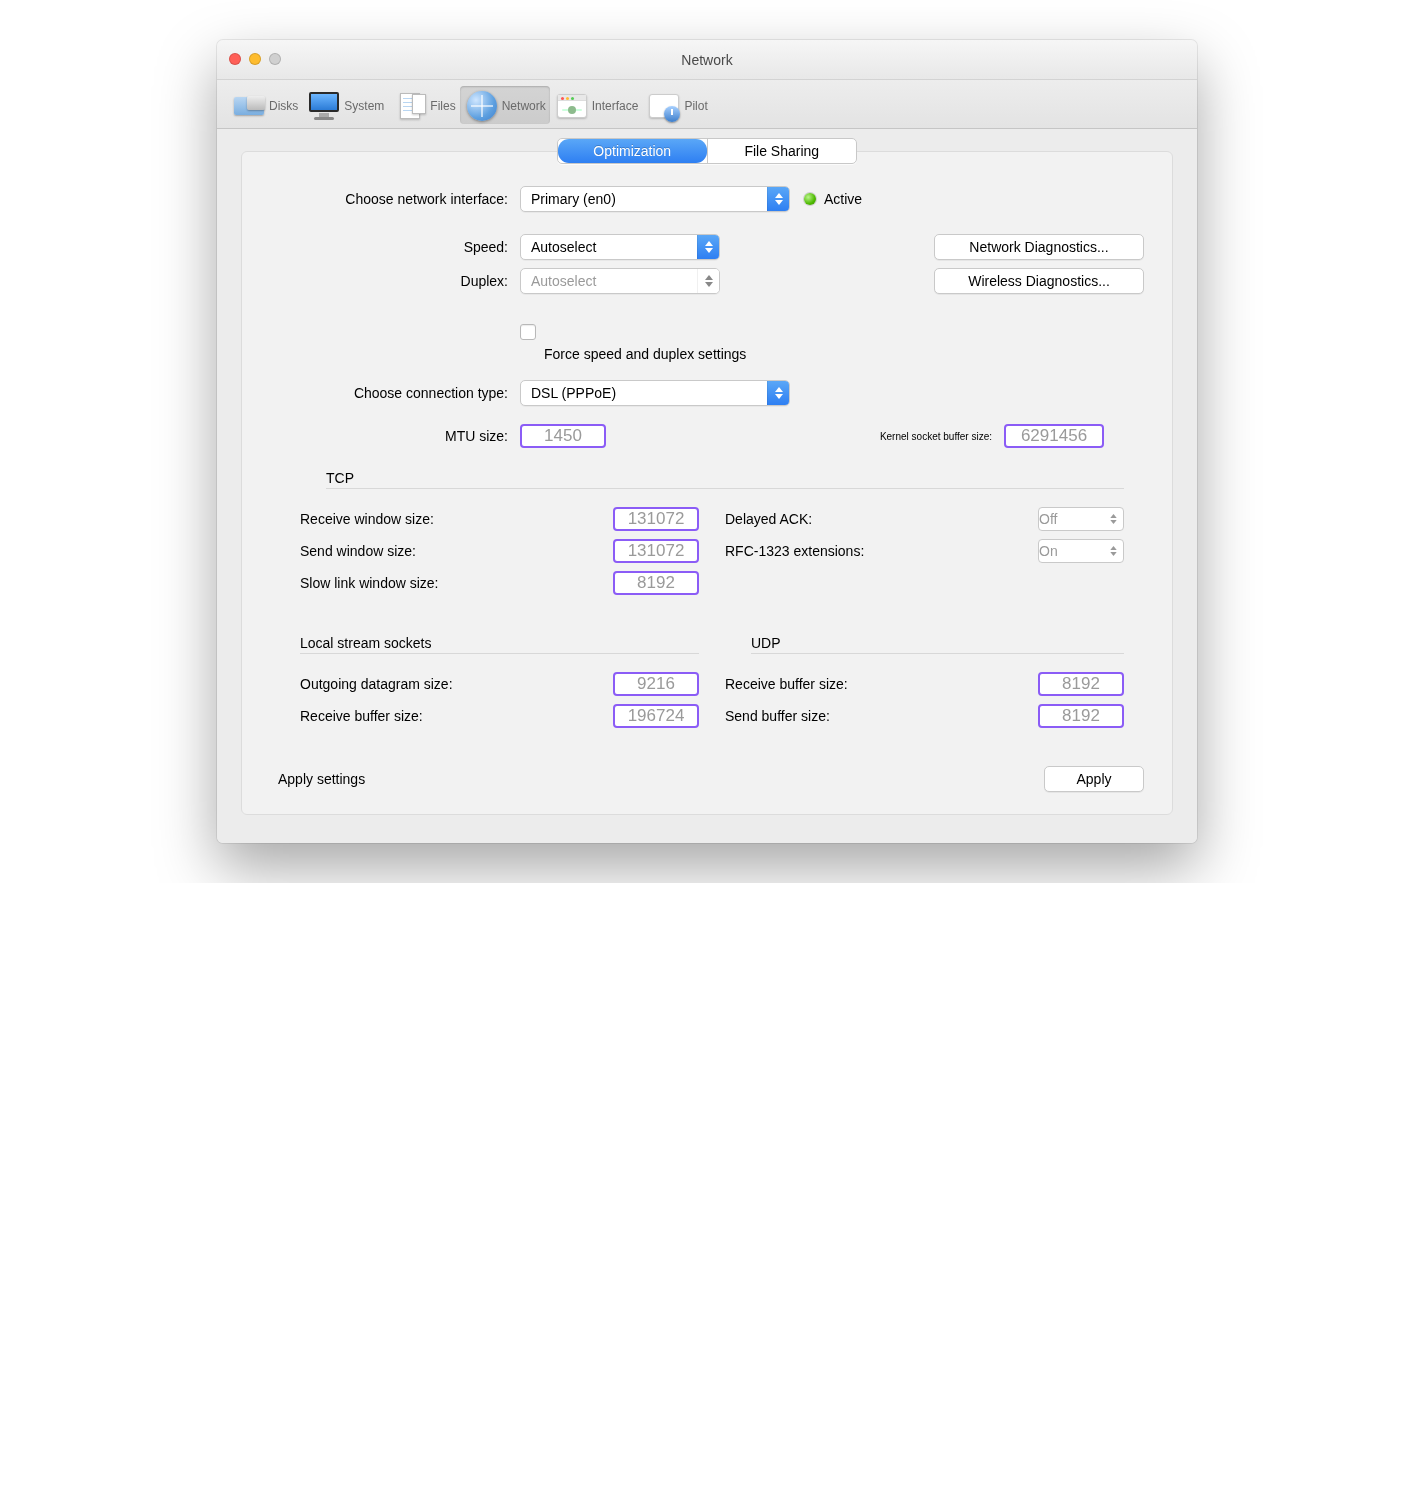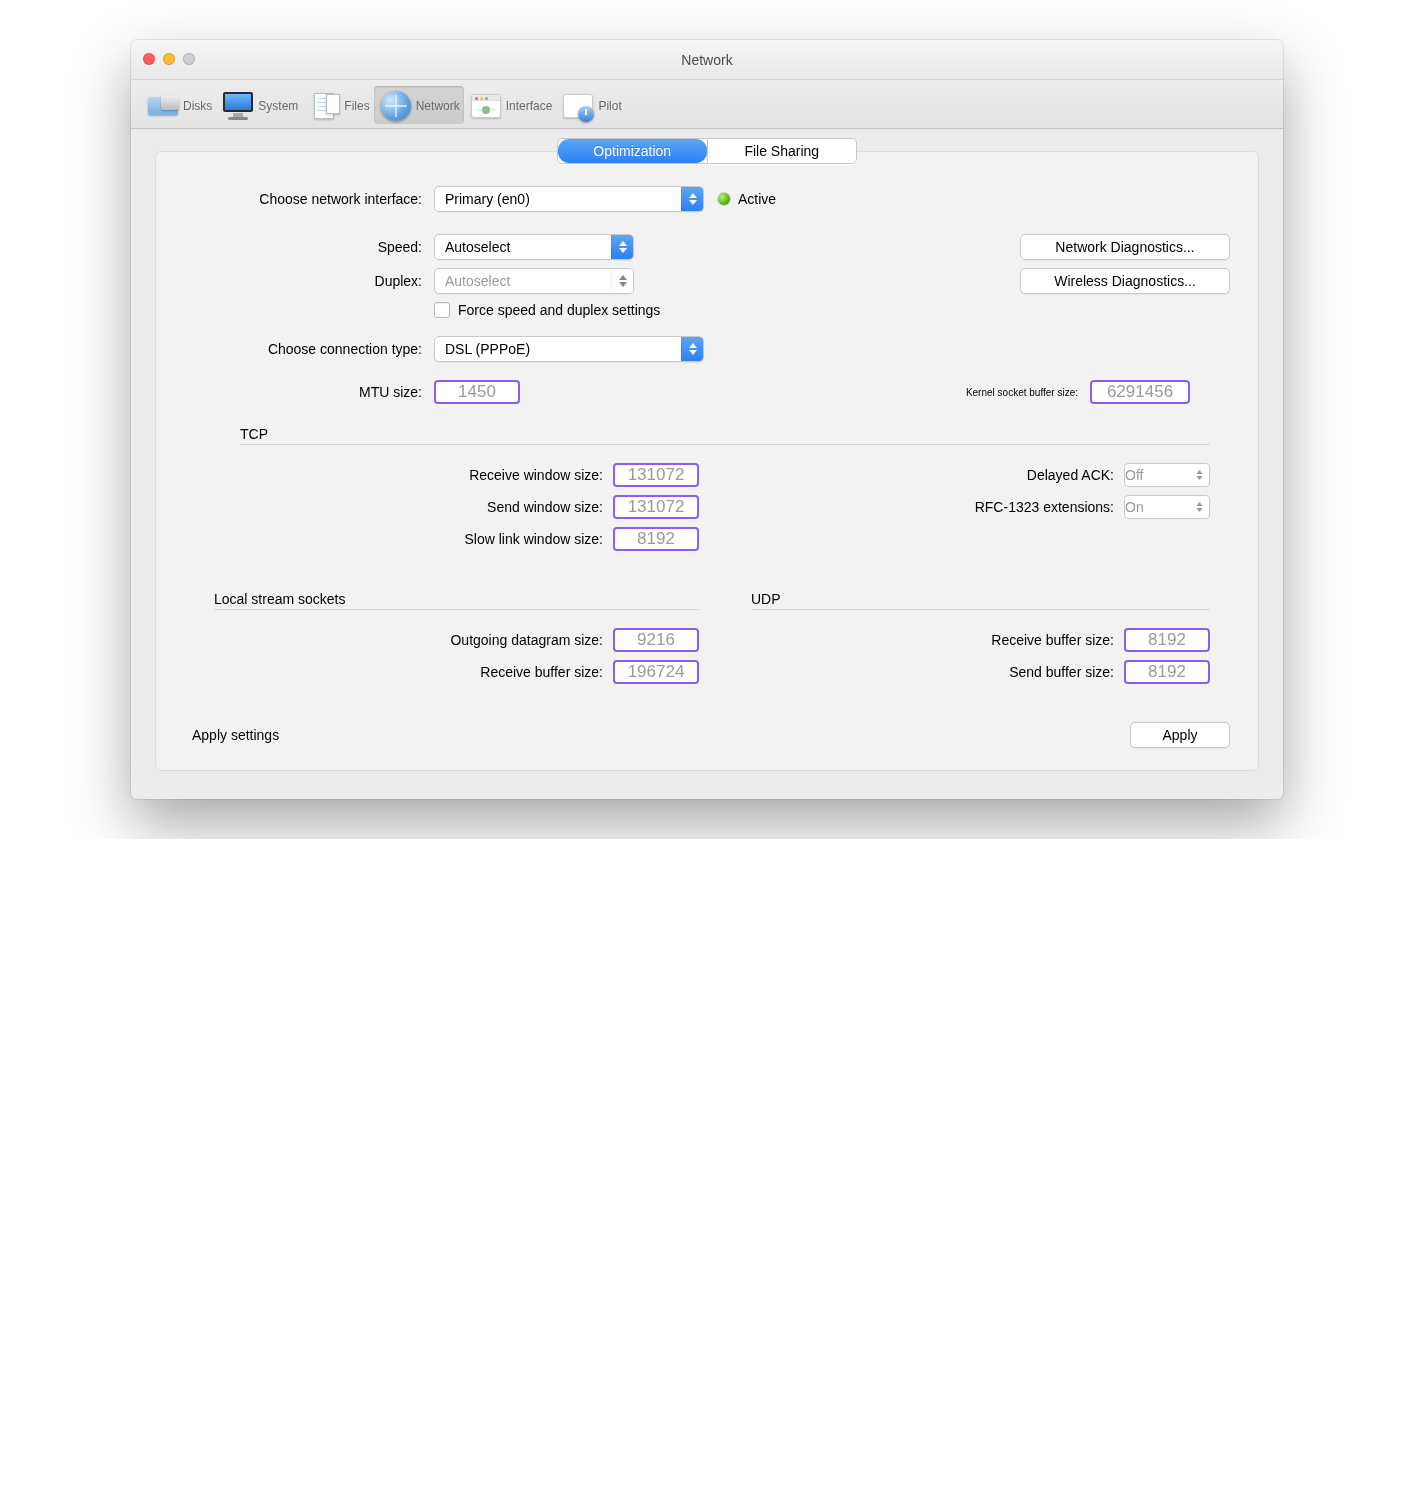--- a/index.html
+++ b/index.html
@@ -7,21 +7,21 @@
     margin: 0;
     padding: 40px;
     background: #fff;
     font-family: -apple-system, "Helvetica Neue", Helvetica, Arial, sans-serif;
     font-size: 13px;
     color: #000;
     -webkit-font-smoothing: antialiased;
     width: 1414px;
   }
   .window {
-    width: 1152px;
+    width: 980px;
     margin: 0 auto;
     border-radius: 6px;
     background: #ececec;
     box-shadow: 0 25px 60px rgba(0,0,0,0.35), 0 0 0 1px rgba(0,0,0,0.08);
     overflow: hidden;
   }
   
   .titlebar {
     position: relative;
     height: 40px;
@@ -162,21 +162,21 @@
     height: 26px; background: #fff; border: 1px solid #c9c9c9; border-radius: 5px;
     padding: 0 14px; font-size: 14px; display: inline-flex; align-items: center; justify-content: center;
     box-shadow: 0 1px 0 rgba(0,0,0,.05);
     cursor: default;
   }
   .checkbox-row { display:flex; align-items:center; gap:8px; margin: 8px 0 18px 250px; }
   .checkbox {
     width: 16px; height: 16px; border-radius: 3px; background:#fff; border:1px solid #b8b8b8;
     box-shadow: inset 0 1px 1px rgba(0,0,0,.08);
   }
-  .checkbox-label { font-size: 14px; }
+  .checkbox-label { font-size: 14px; margin-top: 44px; }
   .text-input {
     height: 24px; width: 86px; background:#fff; border:2px solid #8b5cf6; border-radius: 4px;
     text-align: center; color: #9a9a9a; font-size: 17px;
     display: inline-flex; align-items: center; justify-content: center;
   }
   .popup-small {
     position: relative; height: 24px; width: 86px; background:#fff; border:1px solid #c9c9c9; border-radius:4px;
     padding: 0 20px 0 0; color:#9a9a9a; font-size:14px; display:flex; align-items:center;
   }
   .popup-small .arrows {
@@ -185,21 +185,21 @@
   }
   .popup-small .arrows svg path { fill:#9a9a9a; }
   .section-title { font-size:14px; color:#000; margin: 22px 0 2px 56px; }
   .section-sep { border: none; border-top: 1px solid #d8d8d8; margin: 2px 20px 10px 56px; }
   .two-col {
     display: grid; grid-template-columns: 1fr 1fr; column-gap: 26px;
     margin: 0 20px 0 30px;
   }
   .two-col .grp { }
   .kv-row {
-    display: flex; align-items: center; justify-content: flex-end; gap: 10px;
+    display: flex; align-items: center; justify-content: space-between; gap: 10px;
     margin: 8px 0;
   }
   .kv-row .kv-label { font-size: 14px; color:#000; text-align:right; }
   .footer-row { display:flex; align-items:center; justify-content:space-between; margin-top: 30px; padding: 0 0 0 8px; }
   .footer-row .foot-label { font-size: 14px; }
 </style>
 </head>
 <body>
 
 <div class="window">

